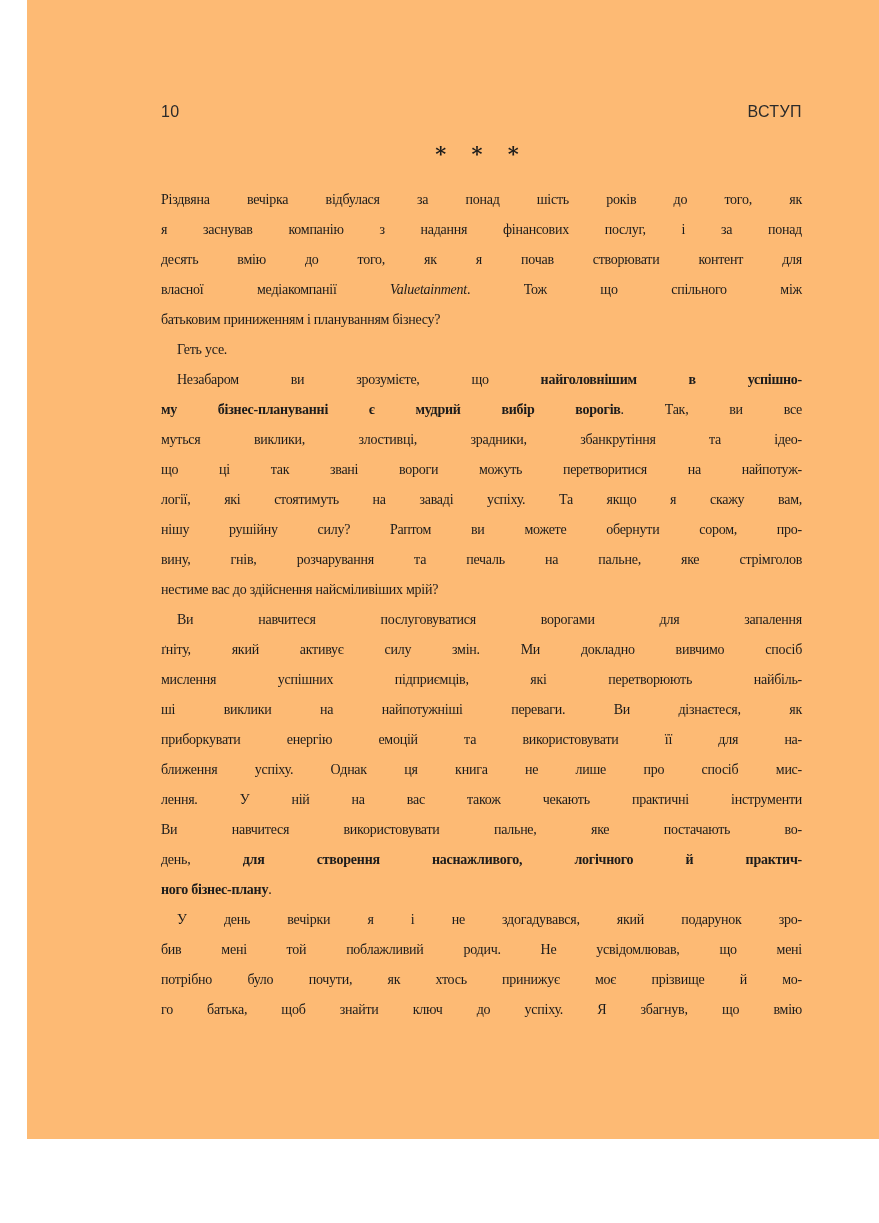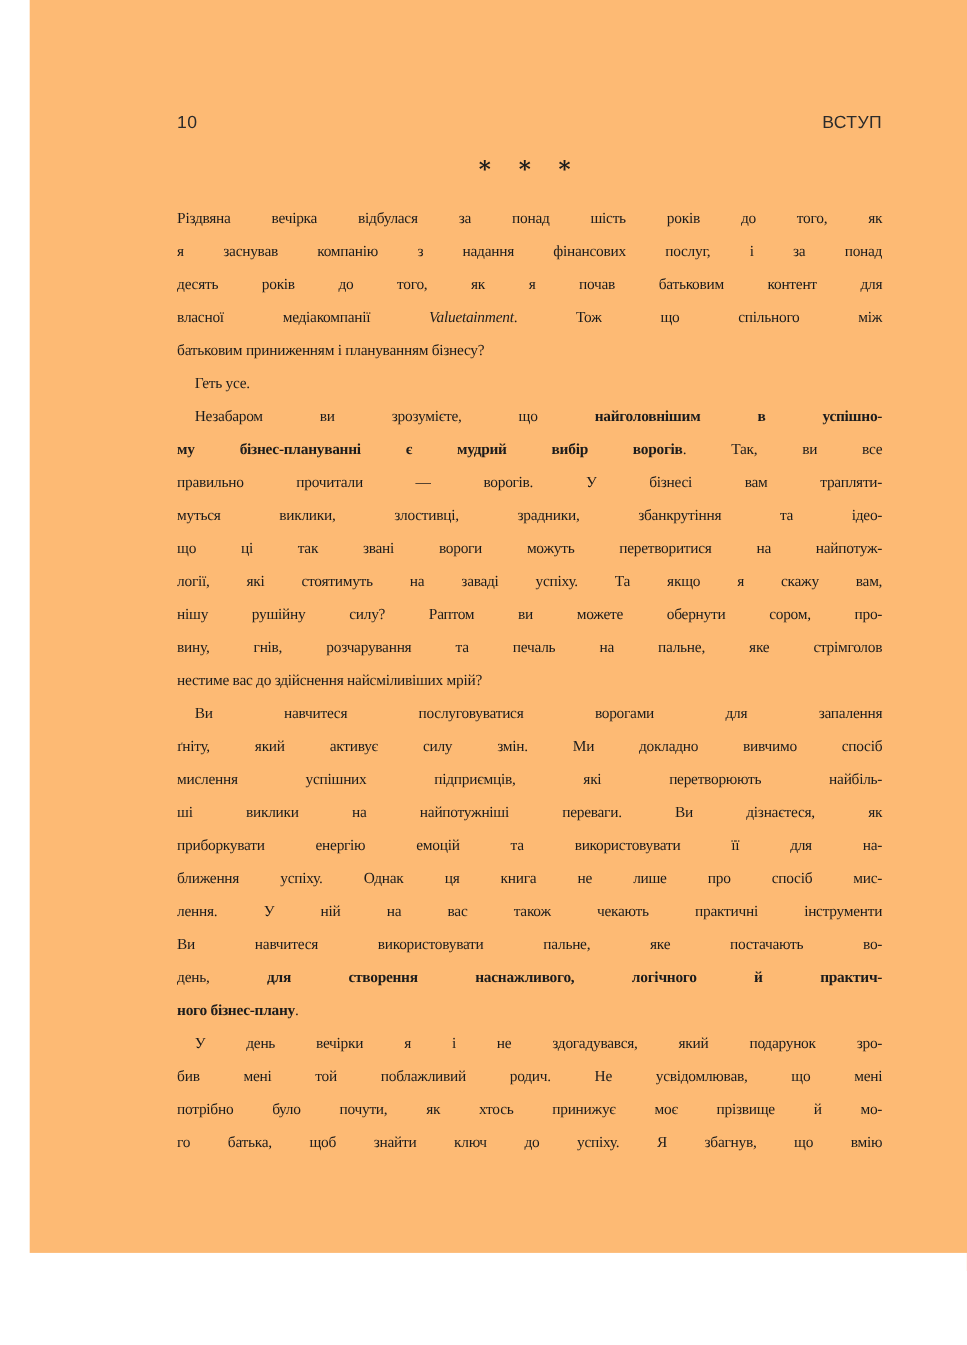--- a/index.html
+++ b/index.html
@@ -74,31 +74,30 @@
     <span>10</span>
     <span>ВСТУП</span>
   </header>
 
   <div class="separator">* * *</div>
 
   <main class="text-block" id="text-block">
       <div class="paragraph">
         <div class="line"><span class="seg normal">Різдвяна вечірка відбулася за понад шість років до того, як</span></div>
         <div class="line"><span class="seg normal">я заснував компанію з надання фінансових послуг, і за понад</span></div>
-        <div class="line"><span class="seg normal">десять років до того, як я почав батьковим контент для</span></div>
+        <div class="line"><span class="seg normal">десять вмію до того, як я почав створювати контент для</span></div>
         <div class="line"><span class="seg normal">власної медіакомпанії </span><span class="seg italic">Valuetainment</span><span class="seg normal">. Тож що спільного між</span></div>
         <div class="line last"><span class="seg normal">батьковим приниженням і плануванням бізнесу?</span></div>
       </div>
       <div class="paragraph">
         <div class="line last indent"><span class="seg normal">Геть усе.</span></div>
       </div>
       <div class="paragraph">
         <div class="line indent"><span class="seg normal">Незабаром ви зрозумієте, що </span><span class="seg bold">найголовнішим в успішно-</span></div>
         <div class="line"><span class="seg bold">му бізнес-плануванні є мудрий вибір ворогів</span><span class="seg normal">. Так, ви все</span></div>
-        <div class="line"><span class="seg normal">правильно прочитали — ворогів. У бізнесі вам трапляти-</span></div>
         <div class="line"><span class="seg normal">муться виклики, злостивці, зрадники, збанкрутіння та ідео-</span></div>
         <div class="line"><span class="seg normal">що ці так звані вороги можуть перетворитися на найпотуж-</span></div>
         <div class="line"><span class="seg normal">логії, які стоятимуть на заваді успіху. Та якщо я скажу вам,</span></div>
         <div class="line"><span class="seg normal">нішу рушійну силу? Раптом ви можете обернути сором, про-</span></div>
         <div class="line"><span class="seg normal">вину, гнів, розчарування та печаль на пальне, яке стрімголов</span></div>
         <div class="line last"><span class="seg normal">нестиме вас до здійснення найсміливіших мрій?</span></div>
       </div>
       <div class="paragraph">
         <div class="line indent"><span class="seg normal">Ви навчитеся послуговуватися ворогами для запалення</span></div>
         <div class="line"><span class="seg normal">ґніту, який активує силу змін. Ми докладно вивчимо спосіб</span></div>

